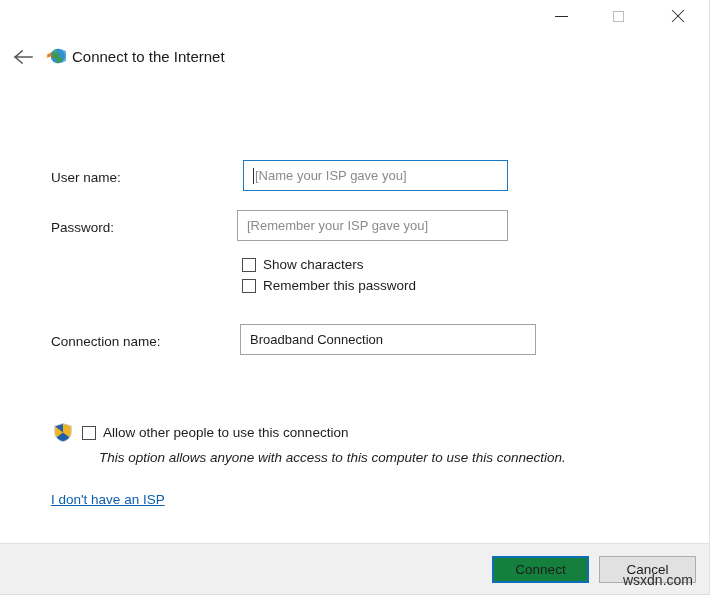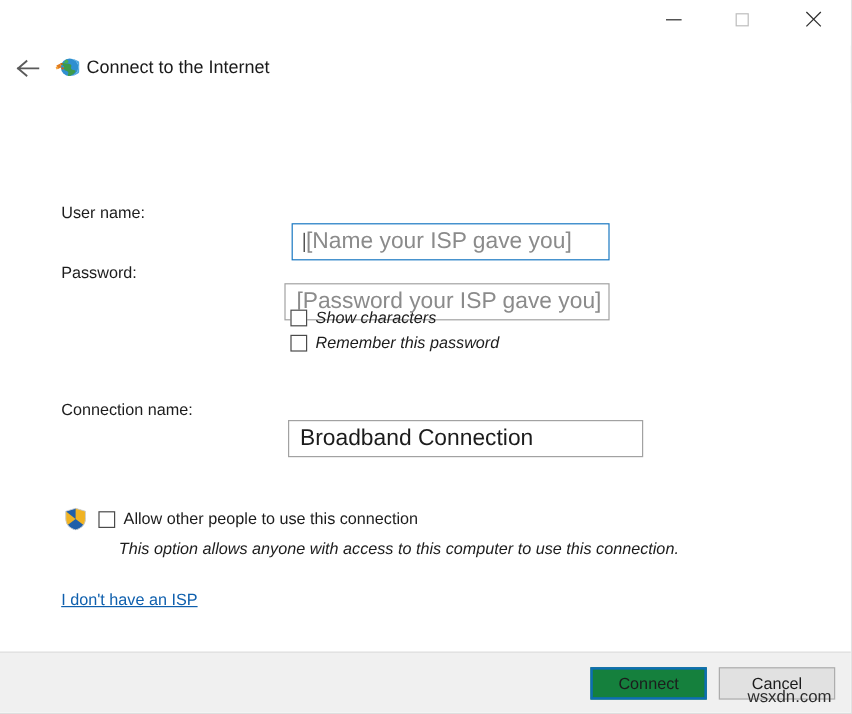--- a/index.html
+++ b/index.html
@@ -125,23 +125,22 @@
   }
 
   .txtbox {
     position: absolute;
     height: 31px;
     border: 1px solid #a2a2a2;
     background: #ffffff;
     display: flex;
     align-items: center;
     padding-left: 9px;
-    font-size: 19px;
-    color: #1c1c1c;
-    margin-top: 26px;
+    font-size: 13px;
+    color: #1c1c1c;
   }
   .txtbox.focused {
     border: 1px solid #1a78c2;
   }
   .txtbox .ph { color: #8b8b8b; }
   .caret {
     width: 1px;
     height: 16px;
     background: #2b2b2b;
     margin-right: 1px;
@@ -154,21 +153,20 @@
   #in-password    { left: 237px; top: 124px; width: 271px; }
   #lbl-connname   { left: 51px;  top: 248px; }
   #in-connname    { left: 240px; top: 238px; width: 296px; }
 
   .cbrow {
     position: absolute;
     display: flex;
     align-items: center;
     gap: 7px;
     cursor: pointer;
-    font-style: italic;
   }
   .cbox {
     width: 14px; height: 14px;
     border: 1px solid #4a4a4a;
     background: #ffffff;
     flex: 0 0 auto;
   }
   .cbtext {
     font-size: 13.5px;
     color: #1c1c1c;
@@ -307,21 +305,21 @@
 
 
     <div class="field-label" id="lbl-username">User name:</div>
     <div class="txtbox focused" id="in-username">
       <span class="caret"></span>
       <span class="ph">[Name your ISP gave you]</span>
     </div>
 
     <div class="field-label" id="lbl-password">Password:</div>
     <div class="txtbox" id="in-password">
-      <span class="ph">[Password your ISP gave you]</span>
+      <span class="ph">[Remember your ISP gave you]</span>
     </div>
 
     <div class="cbrow" id="cb-showchars">
       <span class="cbox"></span>
       <span class="cbtext">Show characters</span>
     </div>
     <div class="cbrow" id="cb-remember">
       <span class="cbox"></span>
       <span class="cbtext">Remember this password</span>
     </div>

